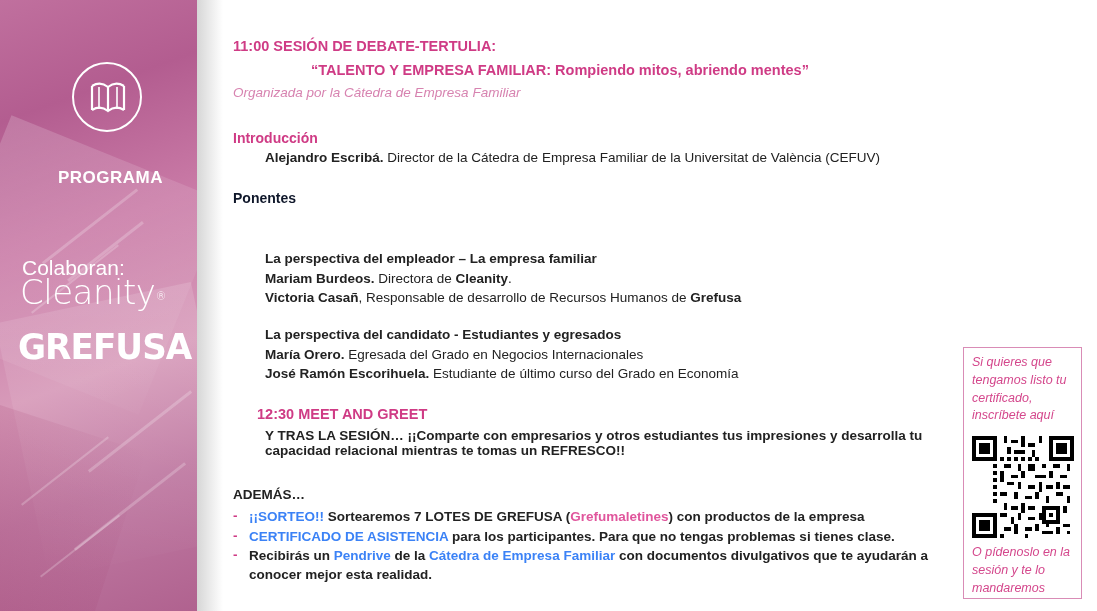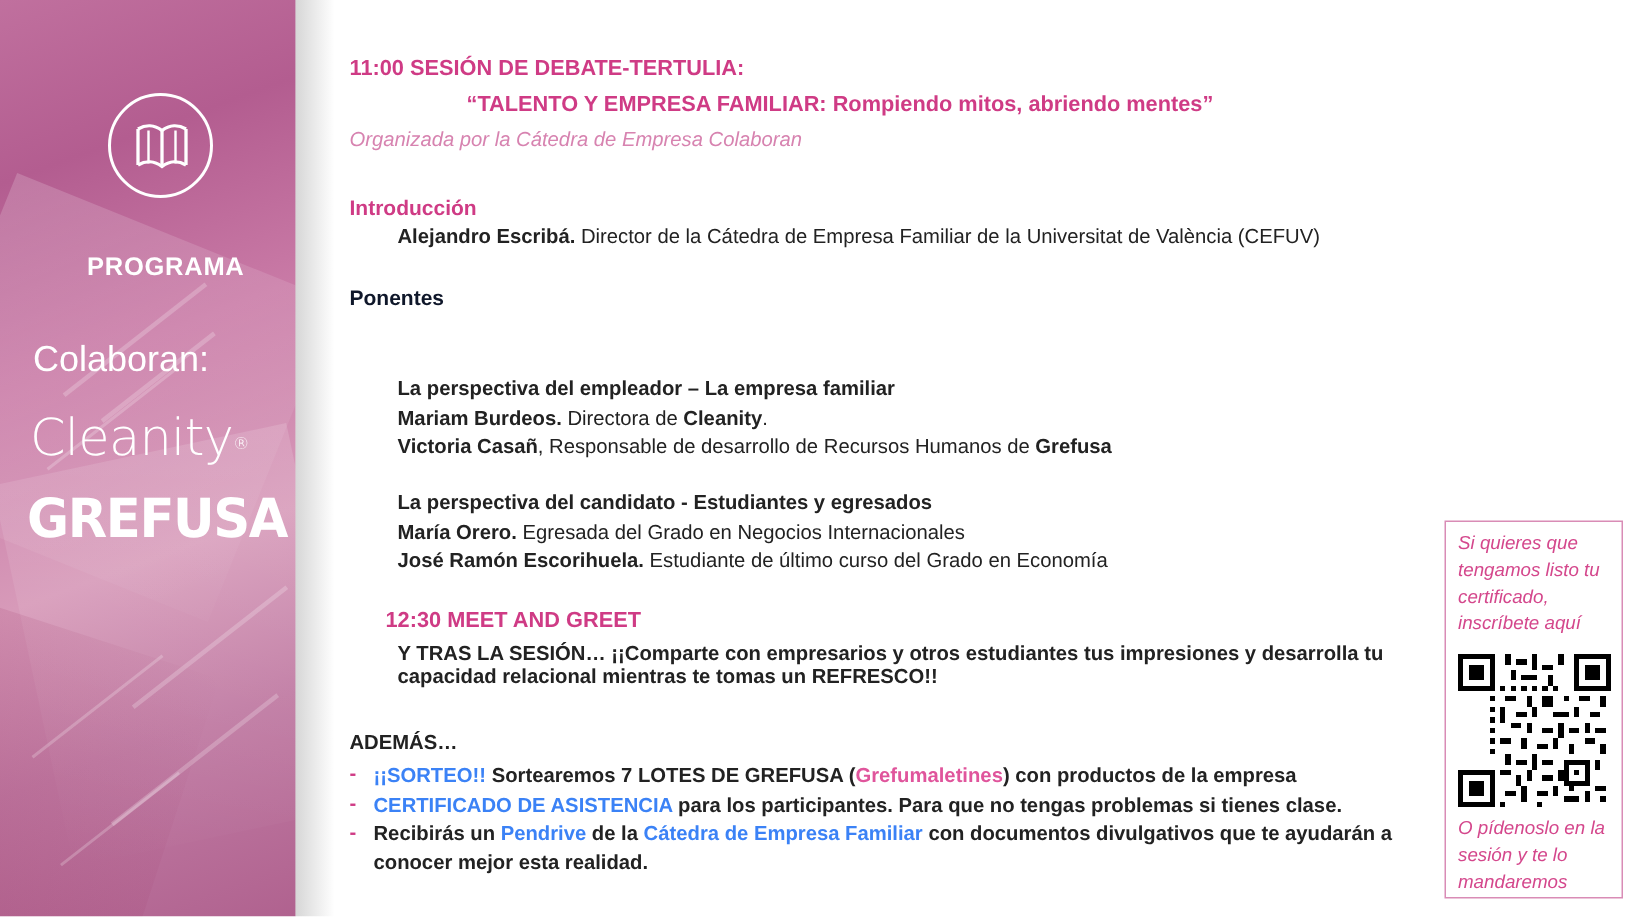--- a/index.html
+++ b/index.html
@@ -78,23 +78,23 @@
     width: 197px;
     text-align: center;
     color: #ffffff;
     font-size: 17px;
     font-weight: bold;
     letter-spacing: 0.5px;
     padding-left: 12px;
   }
   .colaboran-label {
     position: absolute;
-    left: 22px; top: 226px;
+    left: 22px; top: 256px;
     color: #ffffff;
-    font-size: 24px;
+    font-size: 21px;
     font-weight: normal;
   }
   .brand-cleanity {
     position: absolute;
     left: 20px; top: 272px;
     color: #ffffff;
     font-size: 34px;
     font-family: "DejaVu Sans", sans-serif;
     font-weight: 300;
     letter-spacing: -0.5px;
@@ -314,21 +314,21 @@
 <div class="panel-shadow"></div>
 
 <div class="content">
 
   <div class="sess-title">
     <span class="pink-title">11:00</span>
     <span class="pink-title">SESIÓN DE DEBATE-TERTULIA:</span>
   </div>
 
   <div class="sess-sub">“TALENTO Y EMPRESA FAMILIAR: Rompiendo mitos, abriendo mentes”</div>
-  <div class="sess-org">Organizada por la Cátedra de Empresa Colaboran</div>
+  <div class="sess-org">Organizada por la Cátedra de Empresa Familiar</div>
 
   <div class="h-intro">Introducción</div>
   <div class="intro-line">
     <span class="b">Alejandro Escribá.</span><span> Director de la Cátedra de Empresa Familiar de la Universitat de València (CEFUV)</span>
   </div>
 
   <div class="h-pon">Ponentes</div>
 
   <div class="blk-emp">
     <div class="line b">La perspectiva del empleador – La empresa familiar</div>

